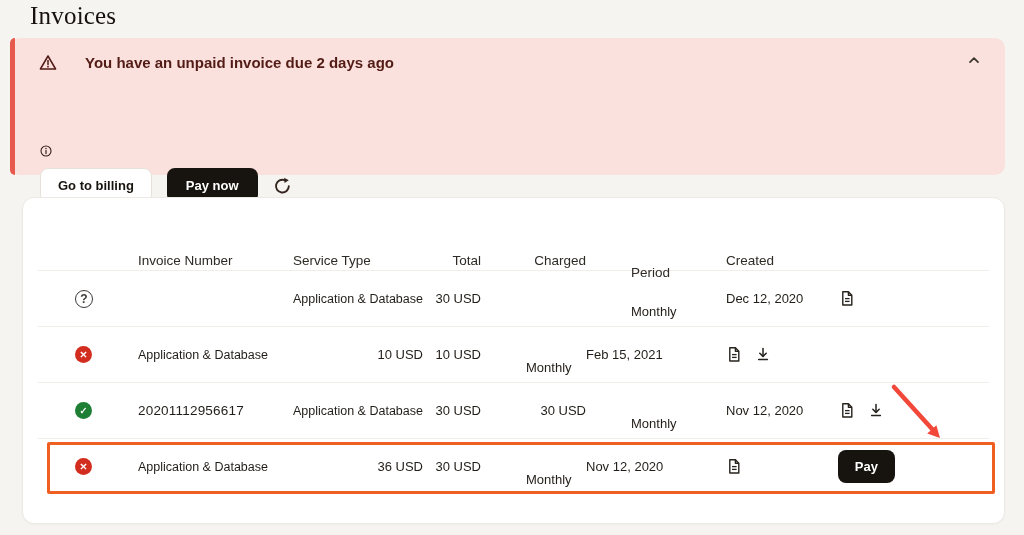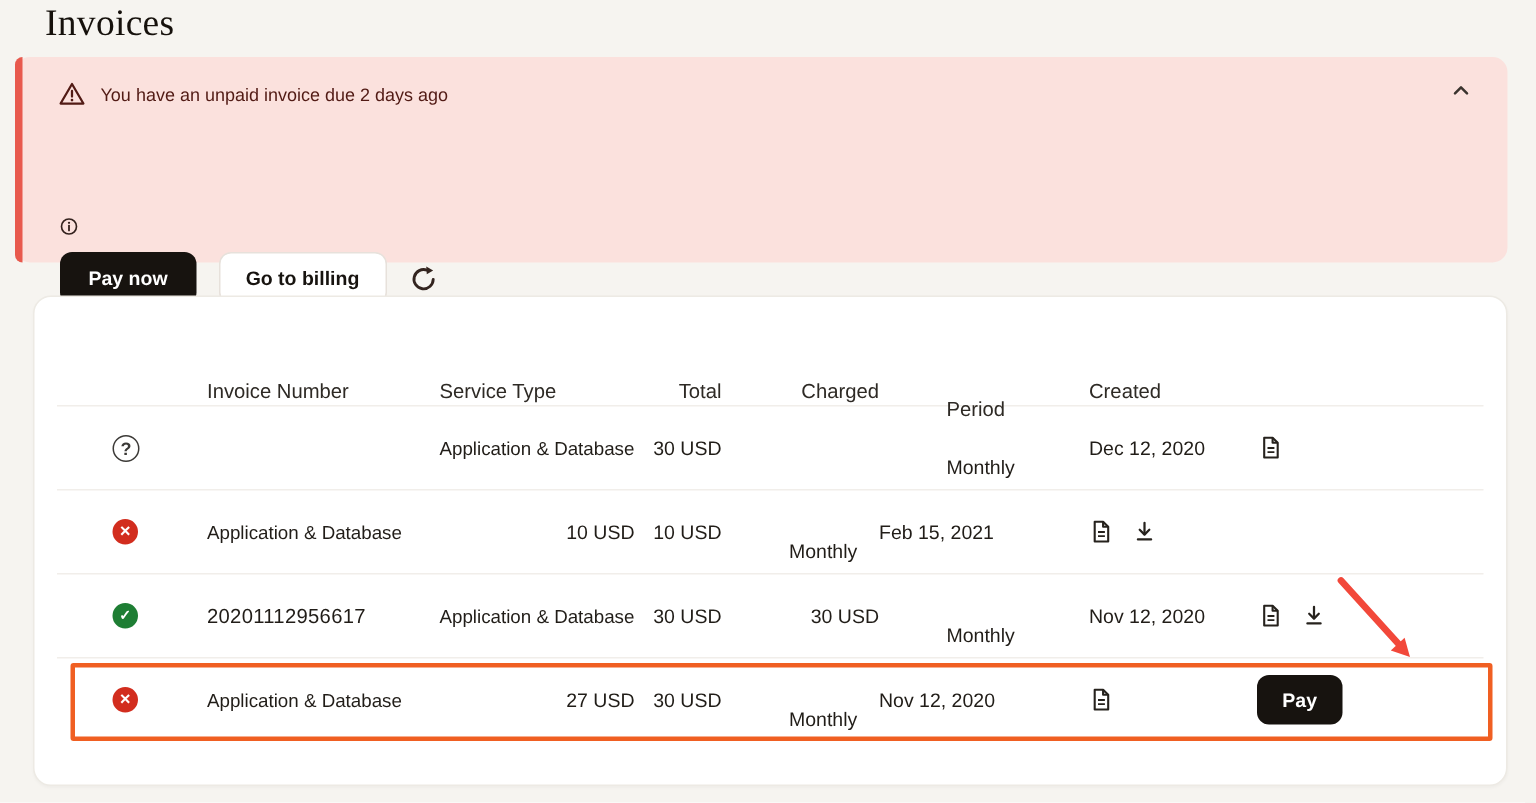--- a/index.html
+++ b/index.html
@@ -22,21 +22,21 @@
   
   .alert {
     position: absolute; left: 10px; top: 38px; width: 995px; height: 137px;
     background: #fbe1dd; border-radius: 10px;
   }
   .alert::before {
     content:""; position:absolute; left:0; top:0; bottom:0; width:5px;
     background:#e8594d; border-radius:10px 0 0 10px;
   }
   .alert-head { position:absolute; left:29px; top:16px; display:flex; align-items:center; gap:10px; }
-  .alert-title { font-size:12px; font-weight:400; color:#521b15; }
+  .alert-title { font-size:15px; font-weight:700; color:#521b15;margin-left:18px; }
   .alert-collapse { position:absolute; right:24px; top:16px; background:none; border:none; cursor:pointer; line-height:0; }
   .alert-body { position:absolute; left:30px; top:88px; font-size:13px; color:#33211d; }
   .alert-body .sup-info { vertical-align: 4px; margin-left:3px; }
   .alert-actions { position:absolute; left:30px; top:130px; display:flex; align-items:center; gap:15px; }
   .btn { border:none; border-radius:8px; font-family:inherit; font-size:13px; font-weight:700; cursor:pointer; }
   .btn-dark { background:#17130f; color:#fff; padding:10px 19px; }
   .btn-light { background:#fff; color:#17130f; padding:9px 17px; border:1px solid #e7e1db; }
   .icon-btn { background:none; border:none; cursor:pointer; line-height:0; }
 
   
@@ -110,22 +110,22 @@
       <svg width="14" height="12" viewBox="0 0 14 12">
         <polyline points="3,8.2 7,4.2 11,8.2" fill="none" stroke="#3a332e" stroke-width="1.7" stroke-linecap="round" stroke-linejoin="round"></polyline>
       </svg>
     </button>
     <p class="alert-body"><span class="sup-info"><svg width="12" height="12" viewBox="0 0 12 12">
             <circle cx="6" cy="6" r="5" fill="none" stroke="#33211d" stroke-width="1.1"></circle>
             <circle cx="6" cy="3.5" r="0.75" fill="#33211d"></circle>
             <line x1="6" y1="5.4" x2="6" y2="8.6" stroke="#33211d" stroke-width="1.2" stroke-linecap="round"></line>
           </svg></span></p>
     <div class="alert-actions">
+      <button class="btn btn-light">Go to billing</button>
       <button class="btn btn-dark">Pay now</button>
-      <button class="btn btn-light">Go to billing</button>
       <button class="icon-btn" aria-label="refresh">
         <svg width="19" height="19" viewBox="0 0 16 16">
           <path d="M13.31 8.6 A5.4 5.4 0 1 1 9.88 3.5" fill="none" stroke="#33241f" stroke-width="1.6" stroke-linecap="round"></path>
           <polygon points="9.4,1.4 13.3,3.6 9.7,5.8" fill="#33241f"></polygon>
         </svg>
       </button>
     </div>
   </section>
 
   <section class="card">
@@ -222,21 +222,21 @@
           </span>
       </div>
       <div></div>
     </div>
 
     <div class="t-row">
       <div class="cell-status">
         <span class="status-dot status-failed status-gap">✕</span>
       </div>
       <div class="cell-service">Application &amp; Database</div>
-      <div class="cell-right">27 USD</div>
+      <div class="cell-right">36 USD</div>
       <div class="cell-right">30 USD</div>
       <div class="cell-period">Monthly</div>
       <div>Nov 12, 2020</div>
       <div class="cell-actions">
         <span>
             <svg width="16" height="17" viewBox="0 0 16 17">
               <path d="M3.8 1.8 H9.4 L12.8 5.2 V15 H3.8 Z" fill="none" stroke="#26221d" stroke-width="1.4" stroke-linejoin="round"></path>
               <path d="M9.4 1.8 V5.2 H12.8" fill="none" stroke="#26221d" stroke-width="1.4" stroke-linejoin="round"></path>
               <line x1="6" y1="8.6" x2="10.6" y2="8.6" stroke="#26221d" stroke-width="1.3"></line>
               <line x1="6" y1="11.4" x2="10.6" y2="11.4" stroke="#26221d" stroke-width="1.3"></line>

